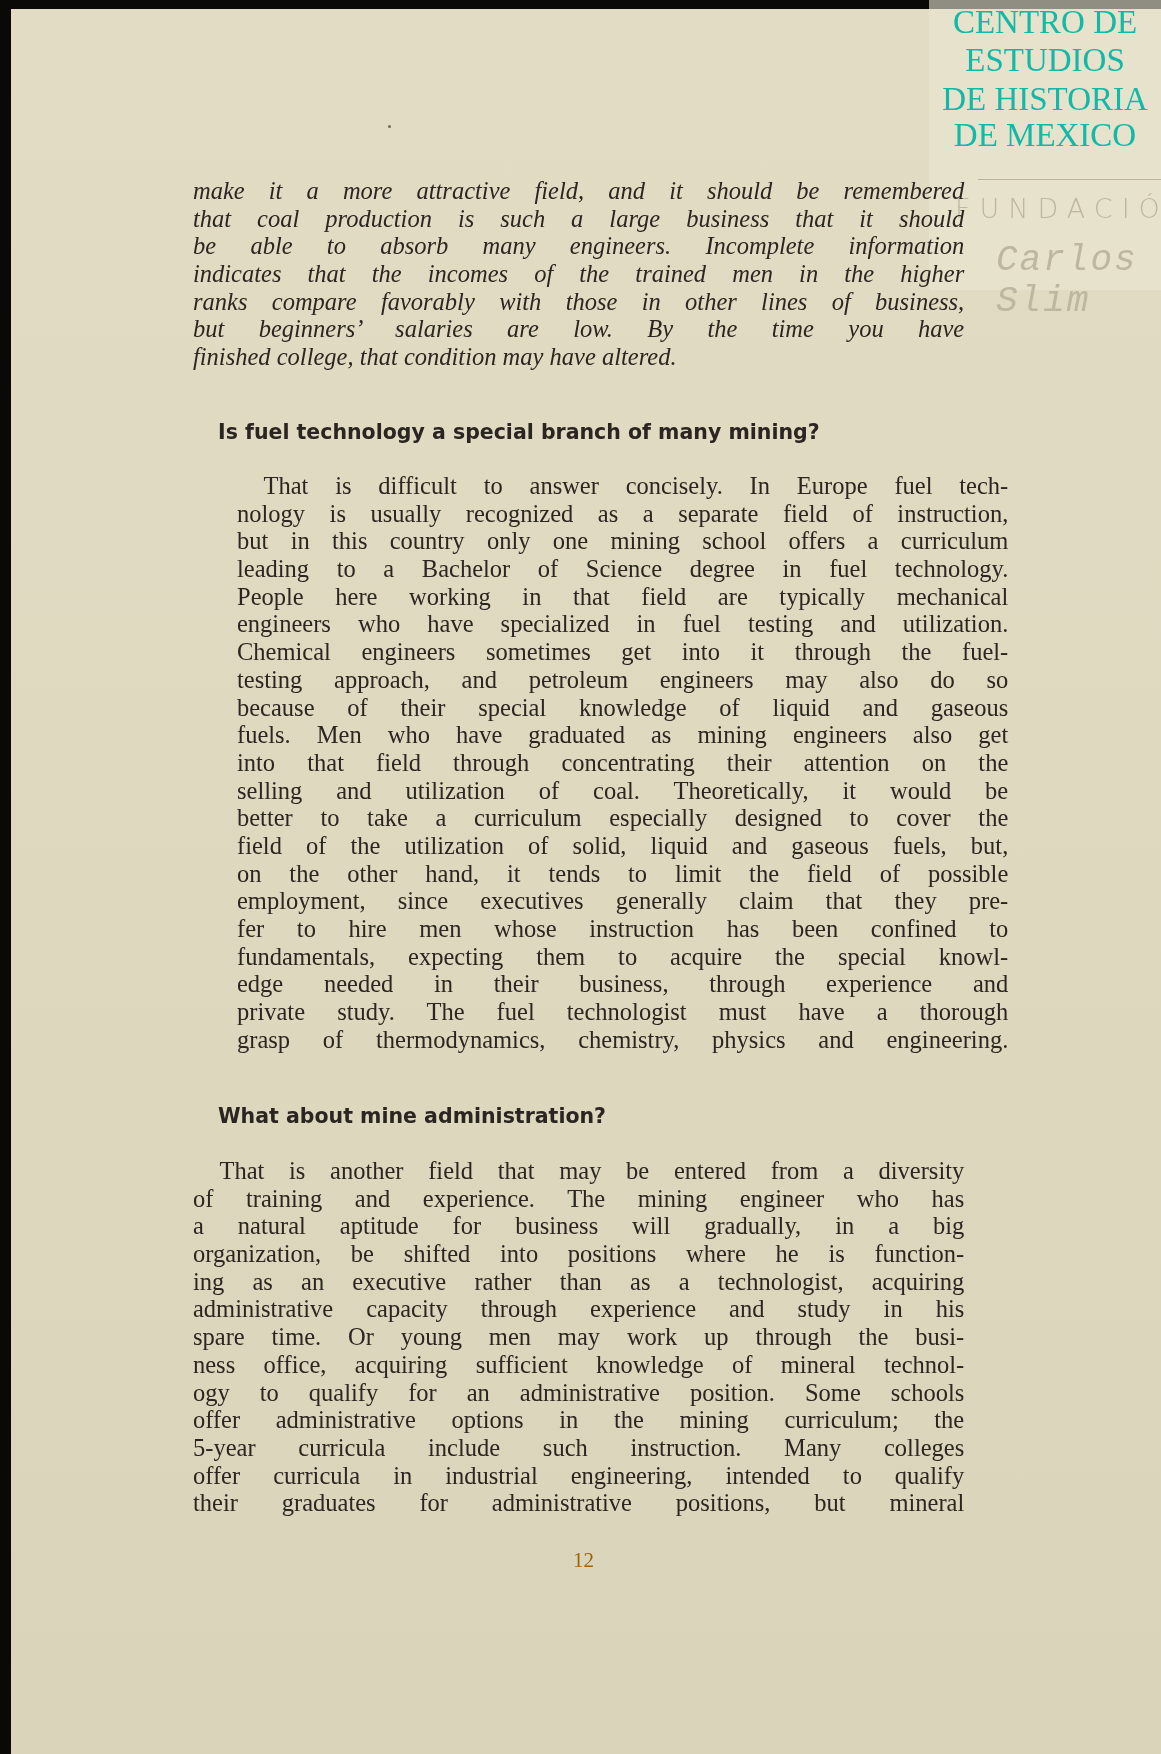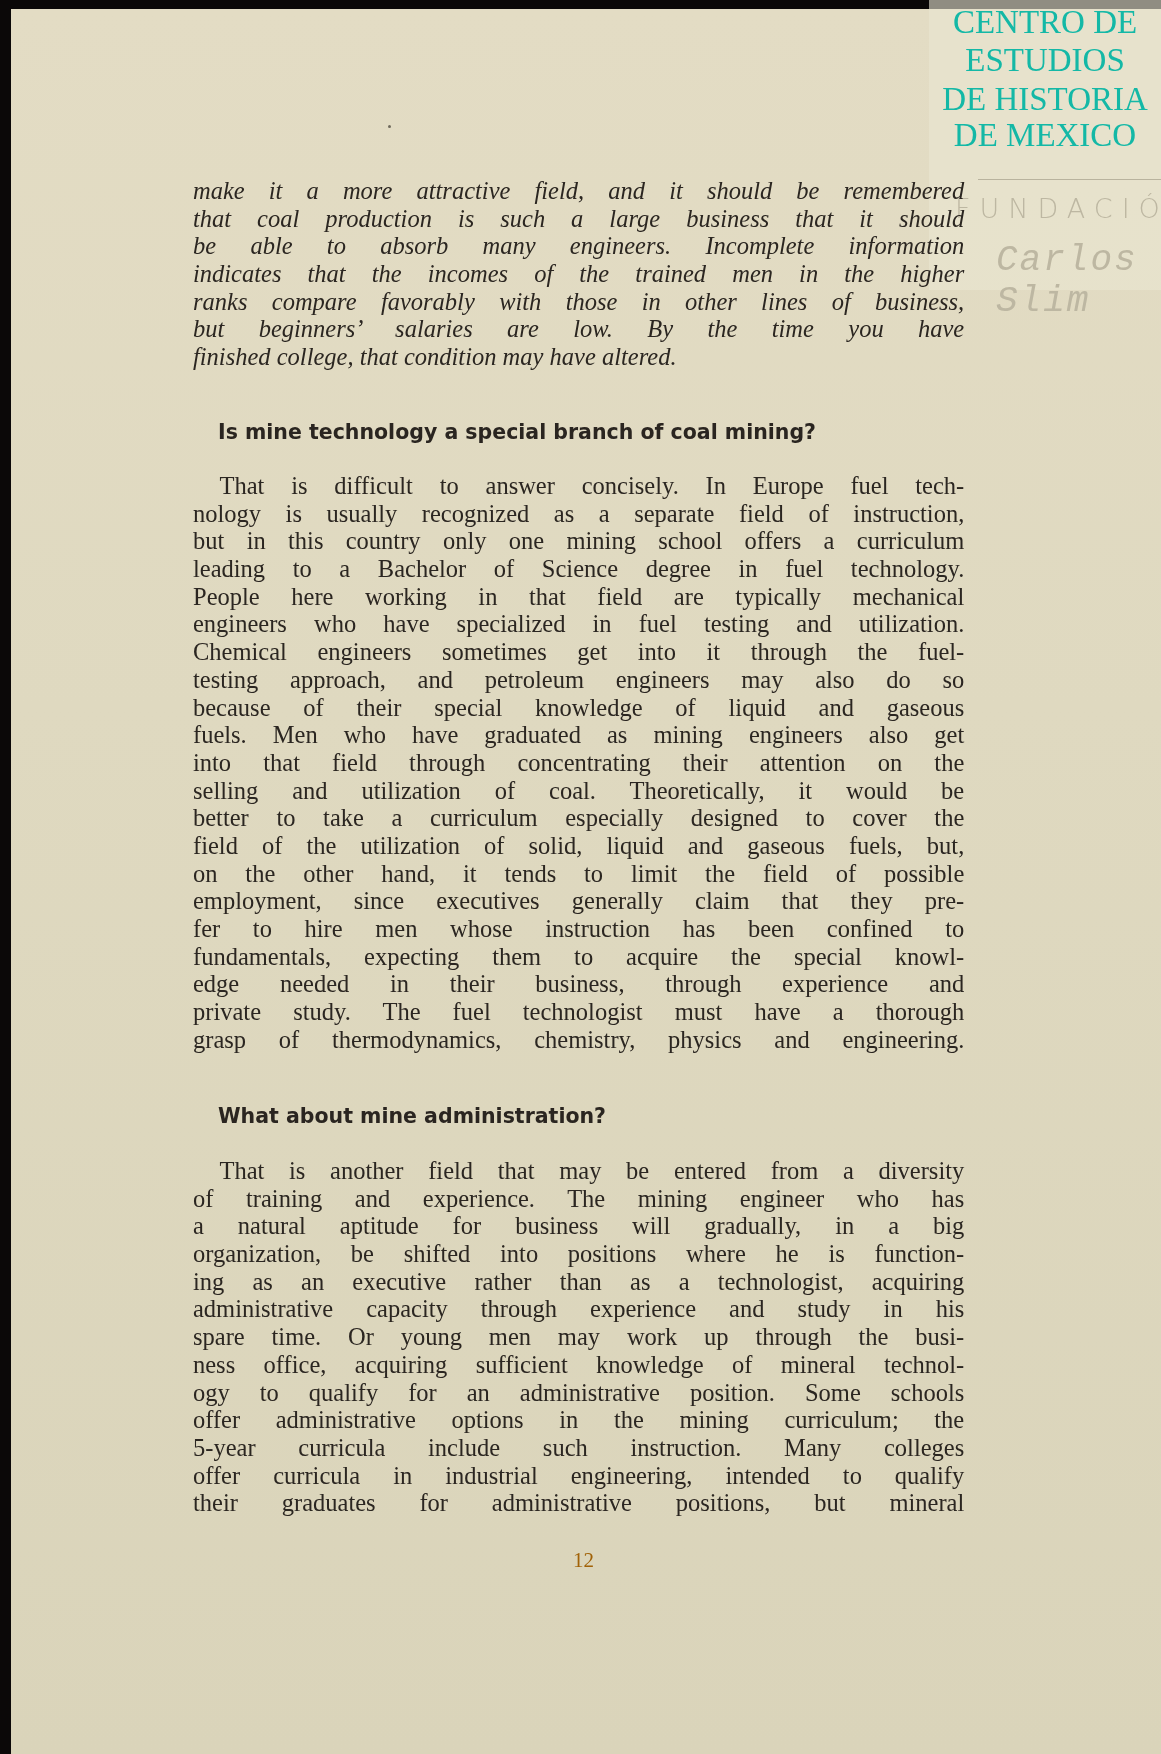--- a/index.html
+++ b/index.html
@@ -149,22 +149,22 @@
 <div class="text-block" style="top:177px;font-style:italic;">
   <span class="line">make it a more attractive field, and it should be remembered</span>
   <span class="line">that coal production is such a large business that it should</span>
   <span class="line">be able to absorb many engineers.  Incomplete information</span>
   <span class="line">indicates that the incomes of the trained men in the higher</span>
   <span class="line">ranks compare favorably with those in other lines of business,</span>
   <span class="line">but beginners’ salaries are low.  By the time you have</span>
   <span class="line last">finished college, that condition may have altered.</span>
 </div>
 
-<div class="heading" style="top:420px;">Is mine technology a special branch of coal mining?</div>
-<div class="text-block" style="top:472px;">
+<div class="heading" style="top:420px;">Is fuel technology a special branch of many mining?</div>
+<div class="text-block" style="top:472px;margin-left:44px;">
   <span class="line indent">That is difficult to answer concisely.  In Europe fuel tech-</span>
   <span class="line">nology is usually recognized as a separate field of instruction,</span>
   <span class="line">but in this country only one mining school offers a curriculum</span>
   <span class="line">leading to a Bachelor of Science degree in fuel technology.</span>
   <span class="line">People here working in that field are typically mechanical</span>
   <span class="line">engineers who have specialized in fuel testing and utilization.</span>
   <span class="line">Chemical engineers sometimes get into it through the fuel-</span>
   <span class="line">testing approach, and petroleum engineers may also do so</span>
   <span class="line">because of their special knowledge of liquid and gaseous</span>
   <span class="line">fuels.  Men who have graduated as mining engineers also get</span>

